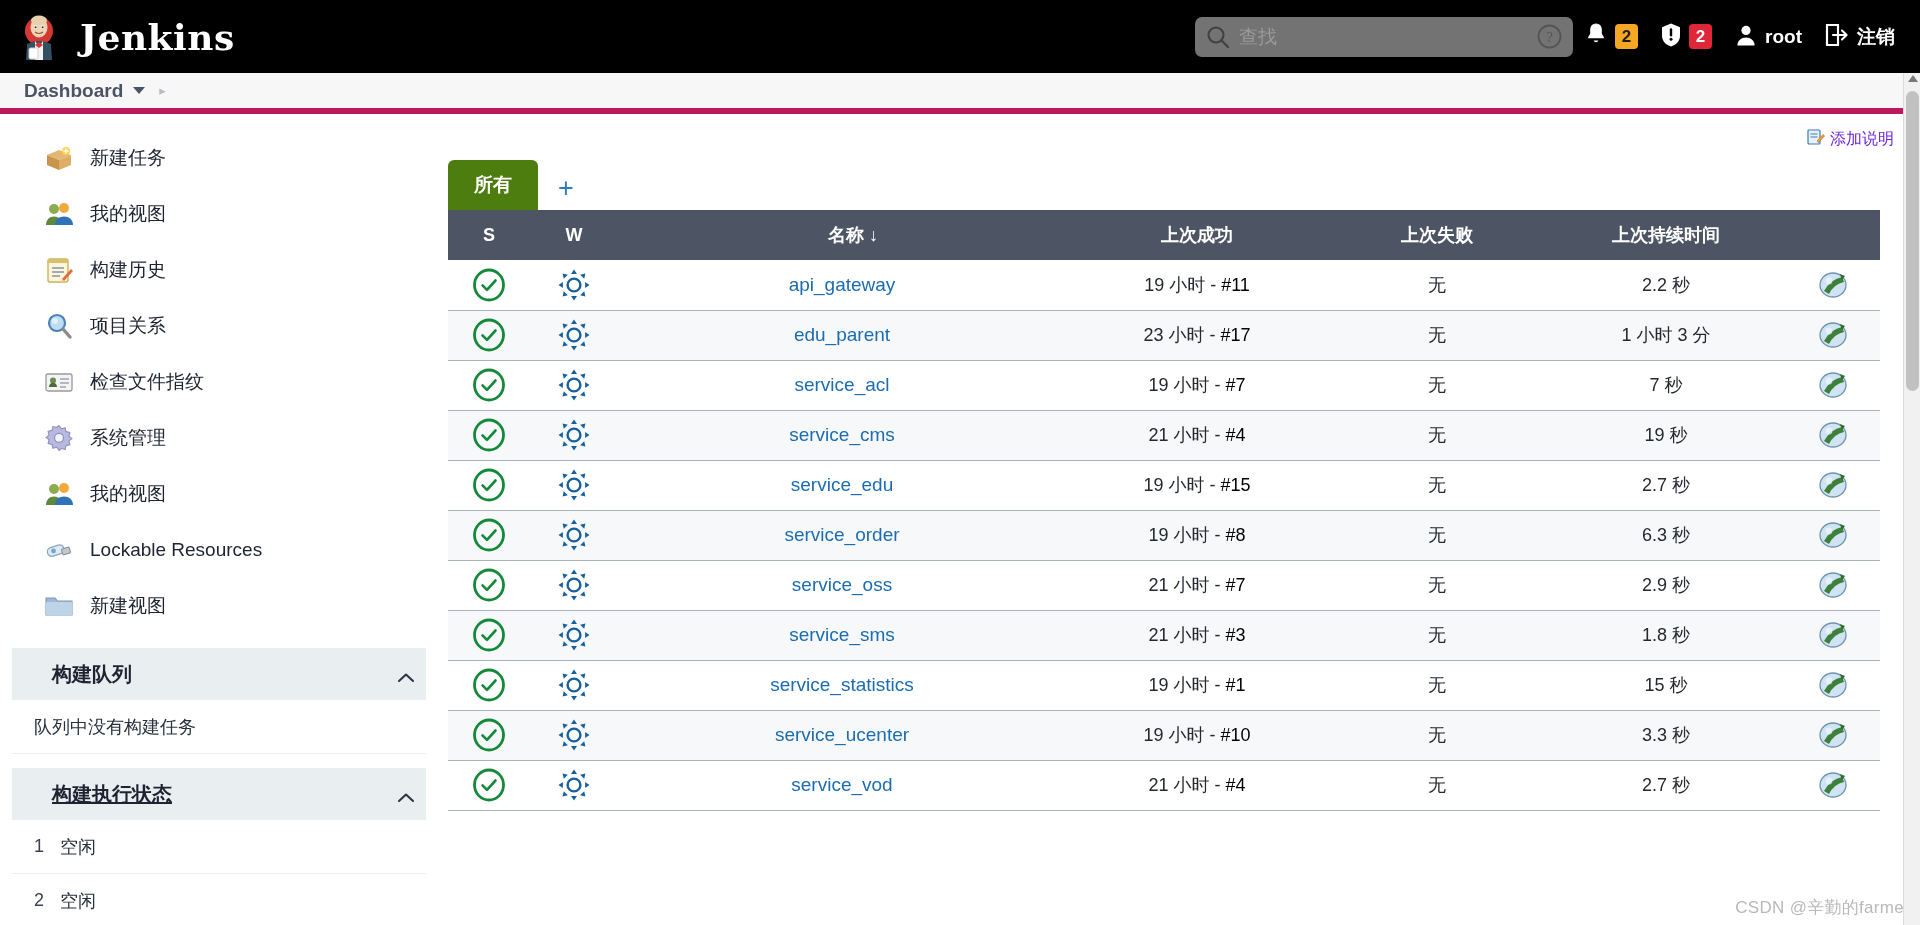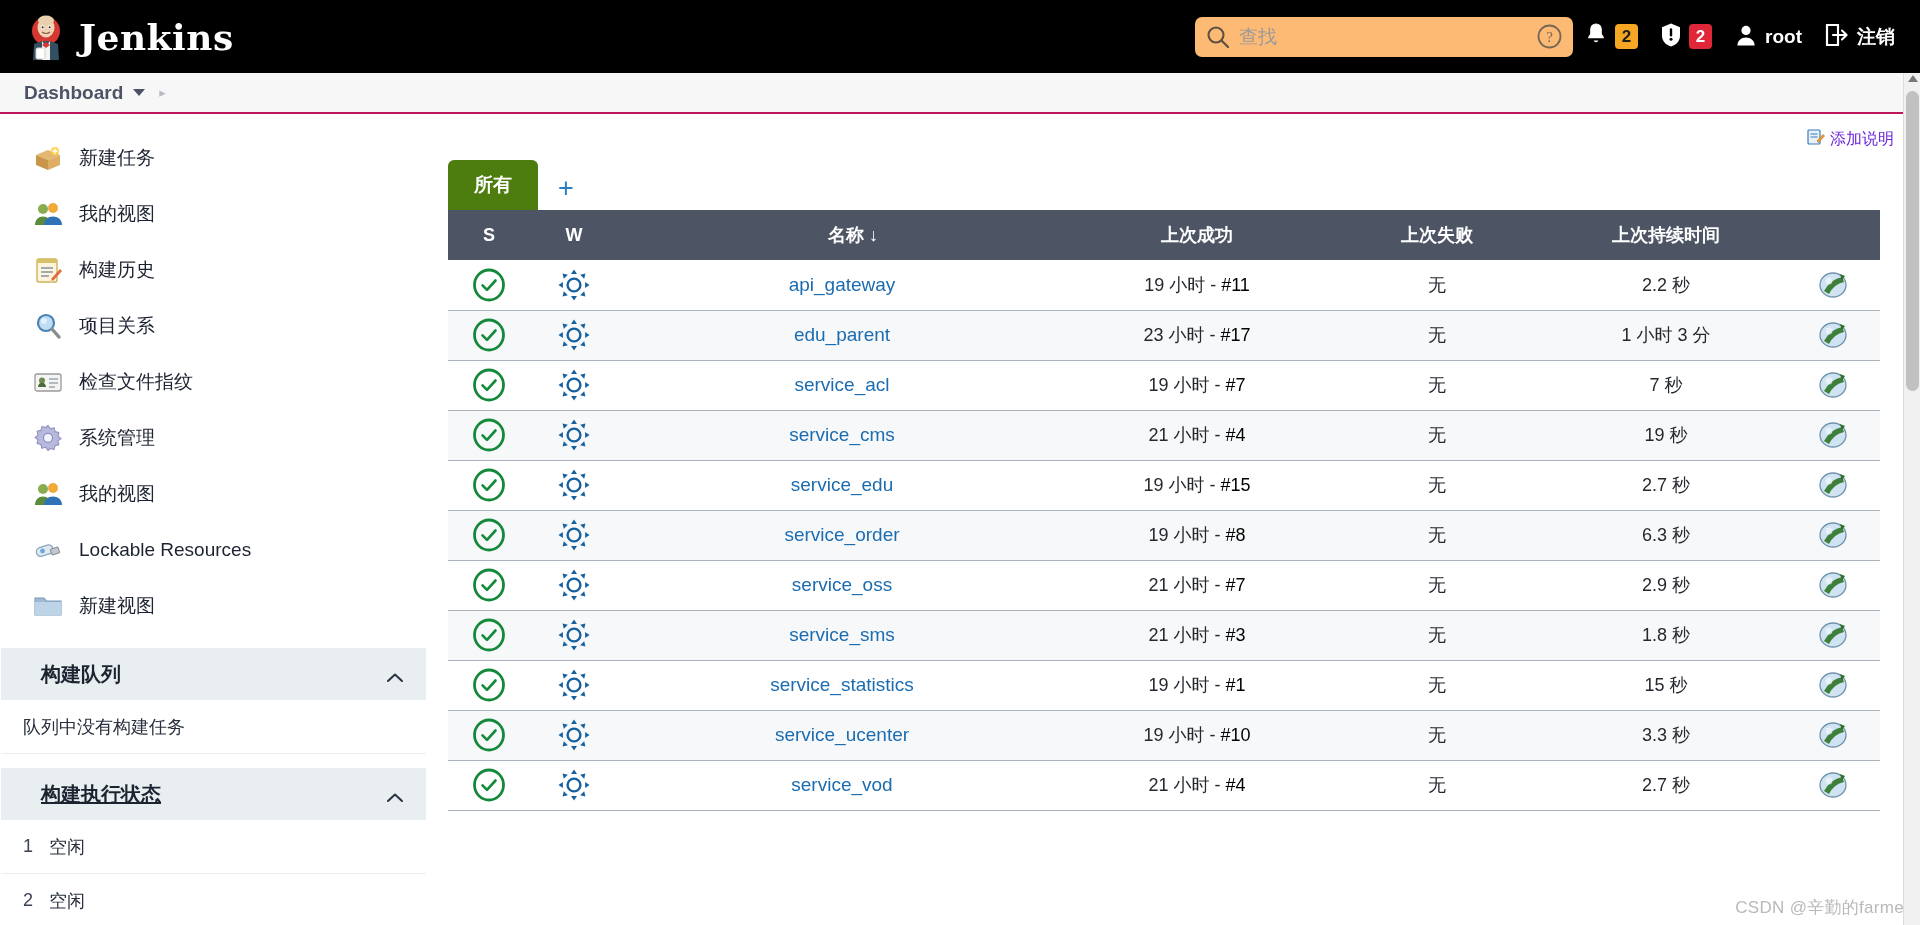--- a/index.html
+++ b/index.html
@@ -8,29 +8,29 @@
     font-family: "Liberation Sans", "DejaVu Sans", sans-serif;
     background: #fff; overflow: hidden;
   }
   #app { position: relative; width: 1920px; height: 925px; background: #fff; }
 
   
   .topbar {
     position: absolute; top: 0; left: 0; width: 1920px; height: 73px;
     background: #000; display: flex; align-items: center;
   }
-  .brand { display: flex; align-items: center; padding-left: 25px; gap: 12px; }
+  .brand { display: flex; align-items: center; padding-left: 18px; gap: 20px; }
   .jenkins-logo { width: 42px; height: 46px; position: relative; flex: none; }
   .jenkins-title {
     color: #fff; font-family: "DejaVu Serif", "Liberation Serif", serif;
     font-size: 36px; font-weight: bold; letter-spacing: .5px;
   }
   .topbar-spacer { flex: 1; }
   .search-wrap {
-    position: relative; width: 378px; height: 40px; background: #fdba74;
+    position: relative; width: 378px; height: 40px; background: #737373;
     border-radius: 7px; display: flex; align-items: center; padding: 0 10px;
   }
   .search-ico { width: 26px; height: 26px; flex: none; opacity: .78; }
   .search-input {
     flex: 1; border: 0; outline: 0; font-size: 19px; height: 40px;
     padding-left: 8px; color: #222; background: transparent;
     font-family: "Liberation Sans", sans-serif;
   }
   .search-input::placeholder { color: #9a9a9a; }
   .help-ico { width: 27px; height: 27px; flex: none; opacity: .75; }
@@ -44,34 +44,34 @@
     min-width: 23px; height: 25px; padding: 0 5px; border-radius: 4px;
     color: #fff; font-size: 17px; font-weight: bold; line-height: 1;
   }
   .badge.orange { background: #f5a623; color: #1d1d1d; }
   .badge.red { background: #e0273a; }
   .hdr-text { color: #fff; font-size: 19px; font-weight: bold; }
 
   
   .crumbbar {
     position: absolute; top: 73px; left: 0; width: 1920px; height: 41px;
-    background: #f7f7f8; border-bottom: 2px solid #be185d;
+    background: #f7f7f8; border-bottom: 6px solid #be185d;
     display: flex; align-items: center; padding-left: 24px; gap: 8px;
   }
   .crumb-text { font-size: 19px; font-weight: bold; color: #4b5364; }
   .crumb-caret {
     width: 0; height: 0; border-left: 6px solid transparent;
     border-right: 6px solid transparent; border-top: 7px solid #4b5364;
     margin-left: 2px;
   }
   .crumb-arrow { color: #b6bbc4; font-size: 13px; margin-left: 6px; }
 
   
   .sidebar {
-    position: absolute; top: 114px; left: 1px; width: 426px; height: 811px;
+    position: absolute; top: 114px; left: 12px; width: 426px; height: 811px;
     background: #fff; border-right: 1px solid #e3e5e8;
   }
   .nav-list { padding-top: 16px; }
   .nav-item {
     display: flex; align-items: center; gap: 16px;
     height: 56px; padding-left: 32px; cursor: pointer;
   }
   .nav-ico { width: 30px; height: 30px; flex: none; }
   .nav-label { font-size: 19px; color: #1d2330; }
 

